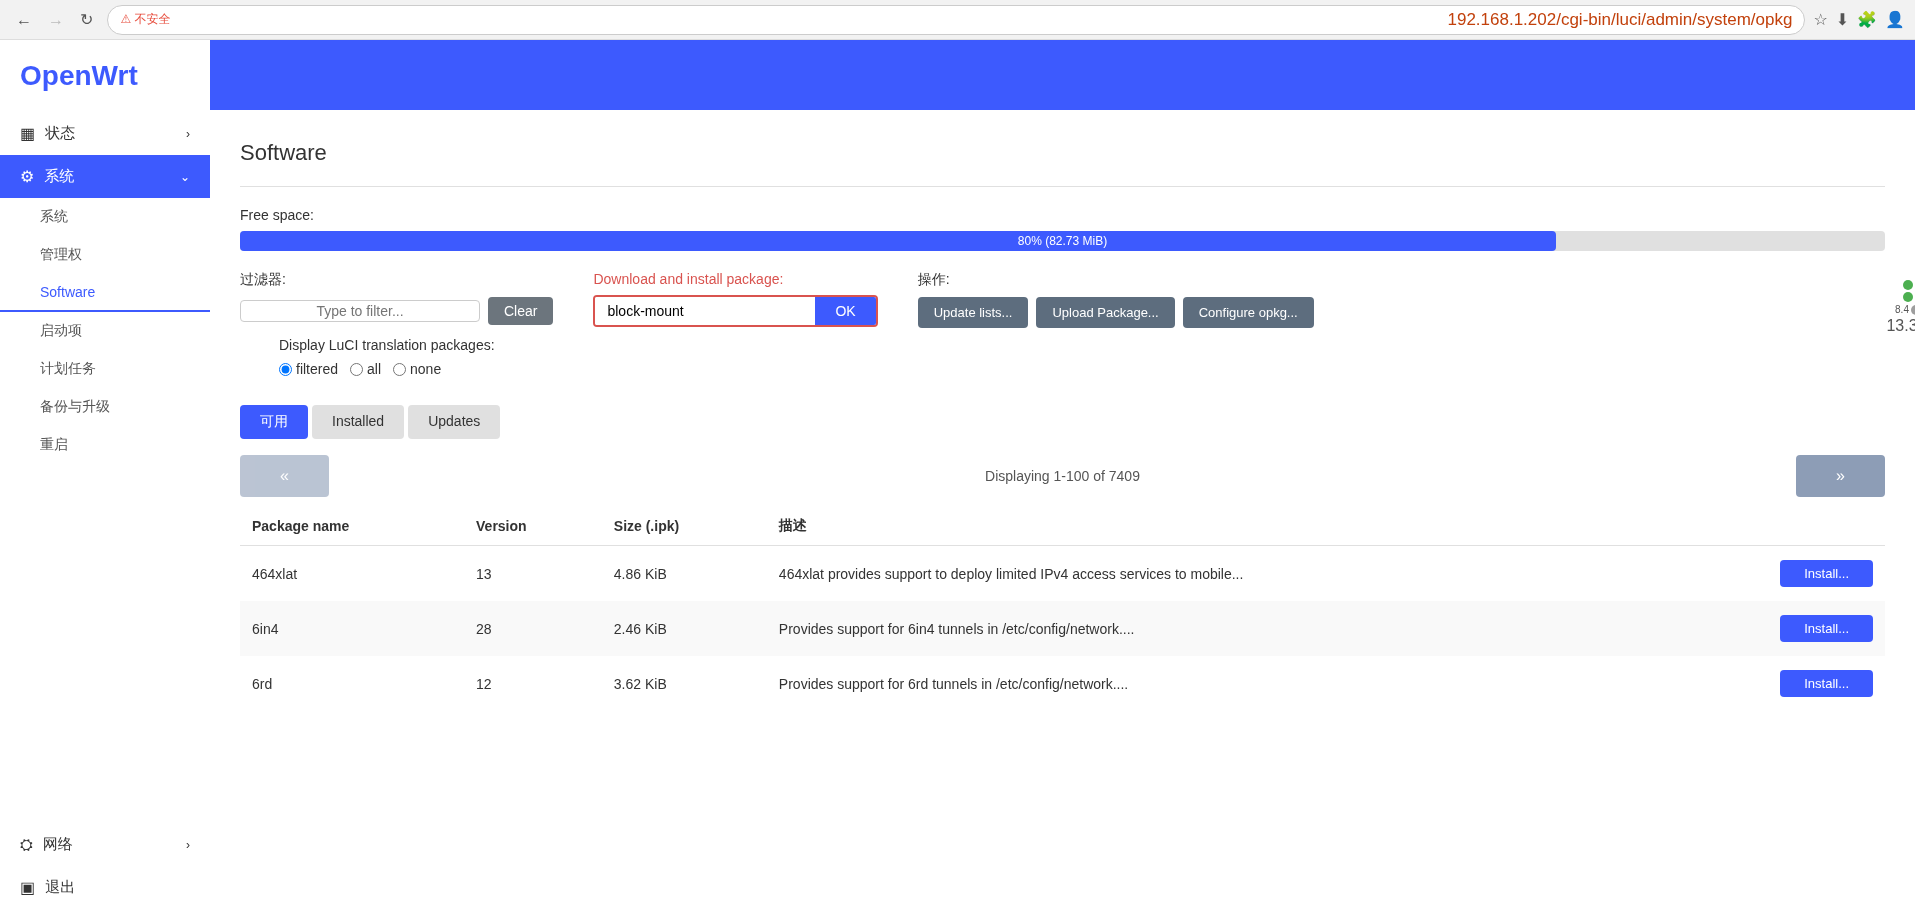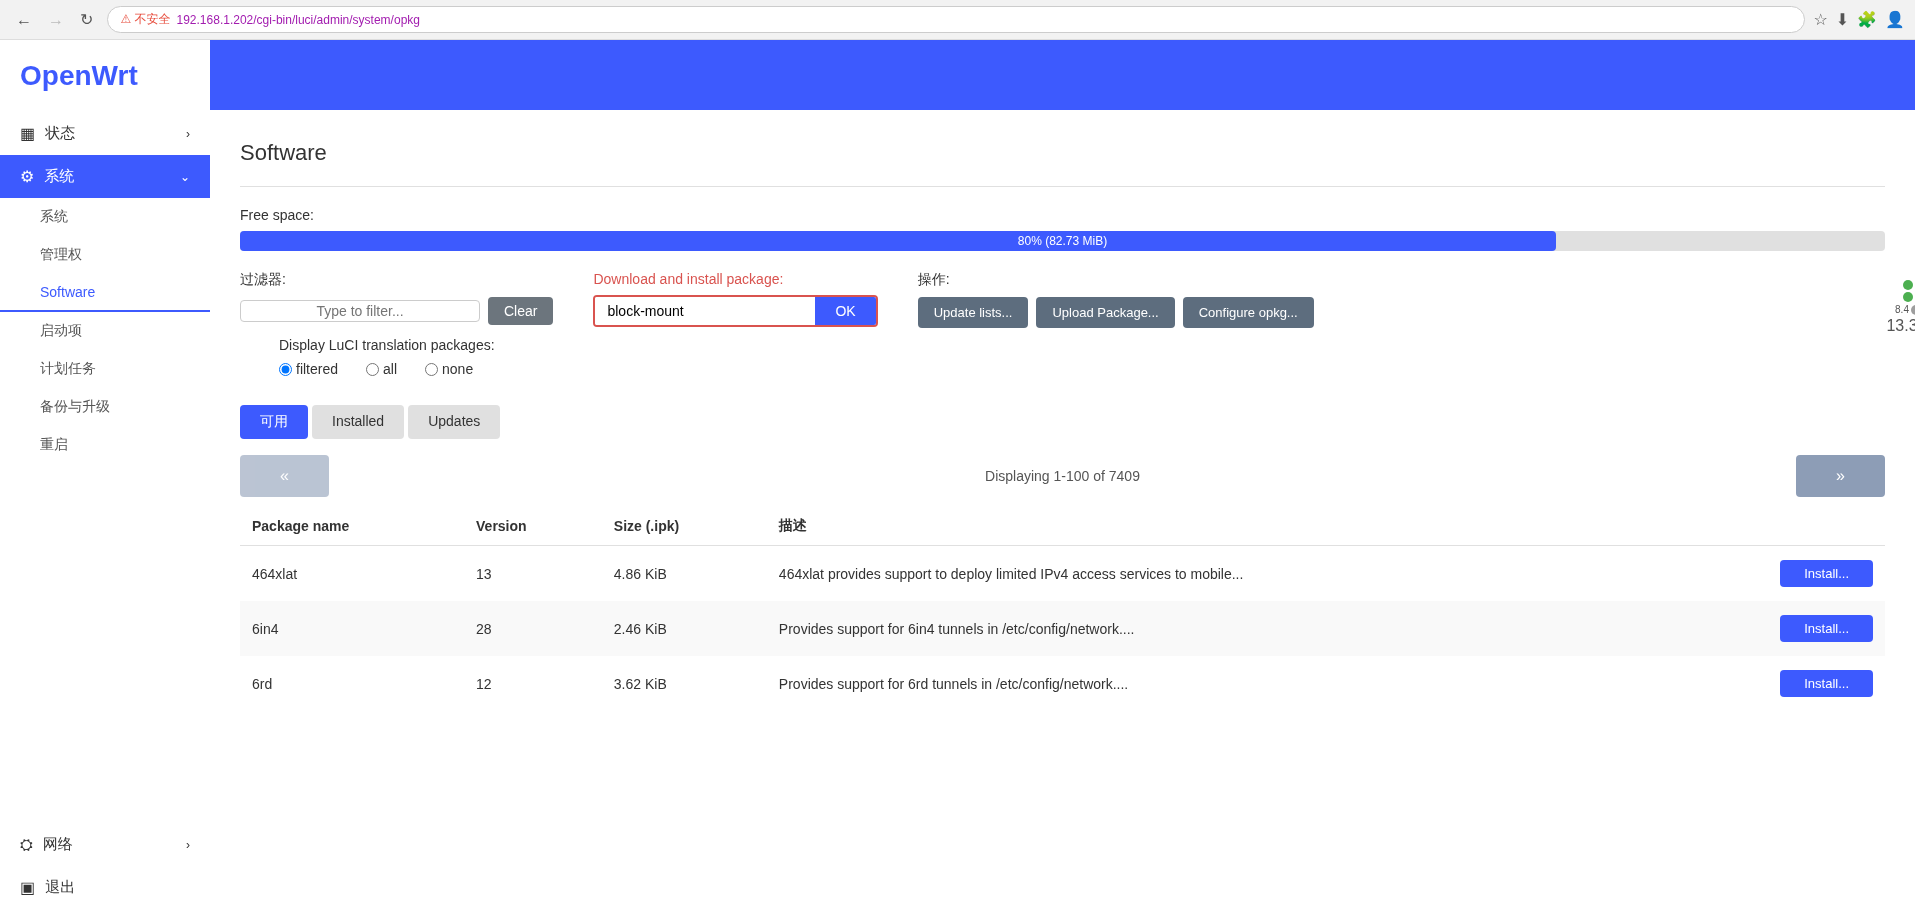--- a/index.html
+++ b/index.html
@@ -8,21 +8,21 @@
     
     .browser-bar {
       display: flex; align-items: center; background: #f2f2f2; padding: 6px 10px; gap: 8px;
       border-bottom: 1px solid #ddd; height: 40px;
     }
     .browser-nav { display: flex; gap: 4px; }
     .browser-nav button { background: none; border: none; font-size: 16px; cursor: pointer; color: #555; padding: 2px 6px; }
     .browser-nav button:disabled { color: #bbb; cursor: default; }
     .address-bar { flex: 1; display: flex; align-items: center; background: white; border: 1px solid #ccc; border-radius: 20px; padding: 4px 12px; gap: 6px; }
     .address-bar .warning { color: #e74c3c; font-size: 12px; }
-    .address-bar .url { font-size: 12px; color: #a21caf; flex: 1; }
+    .address-bar .url { font-size: 17px; color: #c2410c; flex: 1; text-align: right; }
     .browser-actions { display: flex; gap: 8px; color: #555; font-size: 16px; }
 
     
     .app-layout { display: flex; flex: 1; overflow: hidden; }
 
     
     .sidebar {
       width: 210px; background: white; display: flex; flex-direction: column; padding: 0;
       box-shadow: 2px 0 4px rgba(0,0,0,0.05);
     }
@@ -61,21 +61,21 @@
     .controls-row { display: flex; align-items: flex-start; gap: 40px; margin-top: 20px; }
     .filter-section { flex: 0 0 auto; }
     .filter-section label { color: #333; display: block; margin-bottom: 8px; }
     .filter-input-row { display: flex; gap: 8px; align-items: center; }
     .filter-input { padding: 2px 12px; border: 1px solid #ccc; border-radius: 4px; font-size: 14px; width: 240px; color: #aaa; text-align: center; }
     .btn-clear { background: #6c757d; color: white; border: none; padding: 6px 16px; border-radius: 4px; cursor: pointer; font-size: 14px; }
 
     
     .translation-section { margin-top: 12px; margin-left: 39px; }
     .translation-section label { color: #333; margin-right: 12px; }
-    .radio-group { display: flex; gap: 16px; margin-top: 6px; align-items: flex-start; }
+    .radio-group { display: flex; margin-top: 6px; align-items: flex-start; }
     .radio-group label { display: flex; align-items: center; gap: 4px; cursor: pointer; color: #333; }
 
     
     .download-section { flex: 0 0 auto; }
     .download-section label { color: #d9534f; display: block; margin-bottom: 8px; font-size: 14px; }
     .download-input-row { display: flex; border: 2px solid #d9534f; border-radius: 4px; overflow: hidden; }
     .download-input { padding: 6px 12px; border: none; font-size: 14px; width: 220px; outline: none; }
     .btn-ok { background: #3d5afe; color: white; border: none; padding: 6px 20px; cursor: pointer; font-size: 14px; }
 
     

